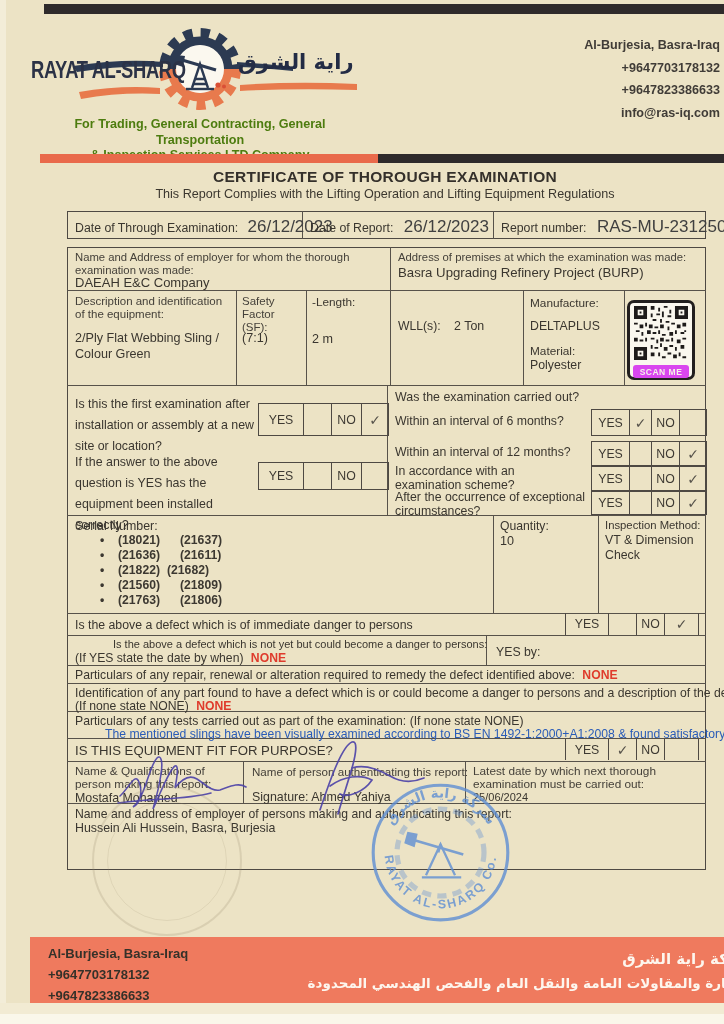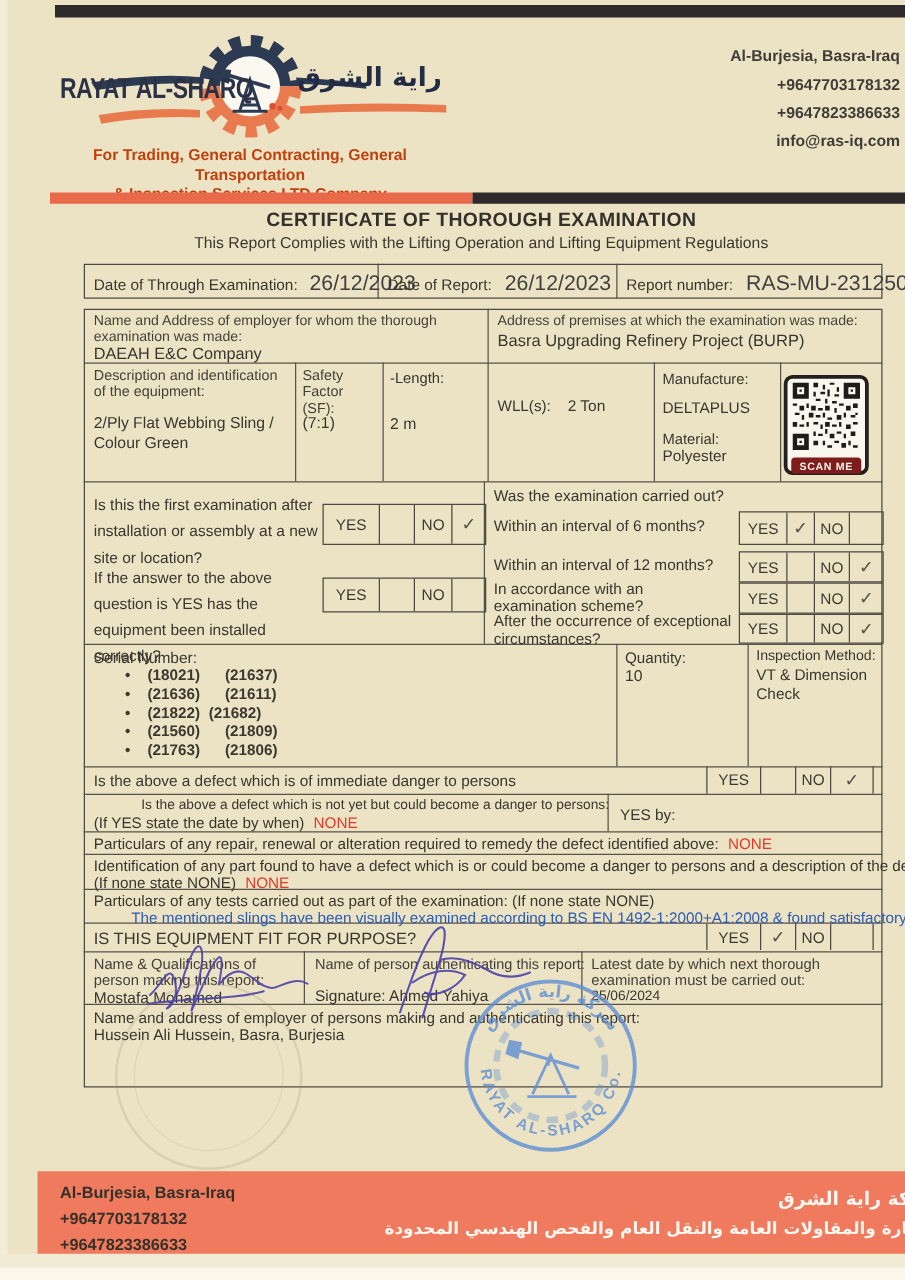--- a/index.html
+++ b/index.html
@@ -9,40 +9,40 @@
           margin:0 auto; }
   .abs { position:absolute; }
   .bar-dark { background:#2e2a2b; }
   .bar-red { background:#e96a4b; }
   .line-h { position:absolute; height:1px; background:#57524a; }
   .line-v { position:absolute; width:1px; background:#57524a; }
   .boxed { border:1.4px solid #4e4943; }
   .small-label { font-size:11.5px; color:#45413a; line-height:13px; }
   .value { font-size:17px; color:#404040; }
   .bold { font-weight:400; }
-  .red { color:#df3b2c; font-weight:400; }
+  .red { color:#df3b2c; font-weight:700; }
   .blue { color:#2a5cb8; }
   .nowrap { white-space:nowrap; }
   .ynbox { position:absolute; display:flex; border:1.3px solid #4e4943; }
   .ync { display:flex; align-items:center; justify-content:center; font-size:12.3px;
          color:#3d3932; border-left:1.2px solid #4e4943; }
   .ync:first-child { border-left:none; }
   .mark { font-size:14px; font-weight:700; color:#57534b; }
   .contact-line { line-height:22.6px; font-size:12.6px; font-weight:700; color:#403c37; }
   .brand-en { display:inline-block; transform:scaleX(0.8); transform-origin:left center;
               font-size:23px; font-weight:700; letter-spacing:-0.5px; color:#2b3246; }
   .brand-ar { font-family:"DejaVu Sans",sans-serif; font-size:21px; font-weight:700; color:#232c45; }
-  .tagline { font-size:12.6px; font-weight:700; color:#c2410c; line-height:15.5px; text-align:center; }
+  .tagline { font-size:12.6px; font-weight:700; color:#4d7c0f; line-height:15.5px; text-align:center; }
   .footer-bar { position:absolute; left:30px; top:937px; width:694px; height:66px; background:#ef7a5e; }
   .footer-left { position:absolute; left:18px; font-size:13px; font-weight:700; color:#353129; }
   .footer-ar { position:absolute; right:-28px; top:10px; text-align:right; direction:rtl;
                color:#fdf6ee; font-family:"DejaVu Sans",sans-serif; white-space:nowrap; }
   .qr-wrap { position:absolute; left:627px; top:300px; width:68px; height:80px;
              border:3px solid #221f1e; border-radius:7px; background:#faf7ee; text-align:center; }
-  .qr-label { margin:1px auto 0; width:56px; background:#7f1d1d; color:#f5f2e8;
+  .qr-label { margin:1px auto 0; width:56px; background:#d946ef; color:#f5f2e8;
               font-size:8.5px; font-weight:700; border-radius:3px; padding:1.5px 0; letter-spacing:.5px; }
   .serial-row { position:absolute; font-size:12.2px; font-weight:700; color:#3c3831; }
   .serial-row .b2 { position:absolute; left:62px; }
   .emboss { position:absolute; left:92px; top:786px; width:150px; height:150px; border-radius:50%;
             border:2px solid rgba(150,138,108,0.22); }
   .emboss::after { content:""; position:absolute; left:13px; top:13px; right:13px; bottom:13px;
             border-radius:50%; border:1.5px solid rgba(150,138,108,0.16); }
 </style>
 </head>
 <body>
@@ -84,21 +84,21 @@
       <path d="M127 66 L135 42 L143 66"></path>
       <path d="M130 57 L140 57 M128.5 62 L141.5 62"></path>
       <path d="M121 67 L149 67"></path>
       <path d="M117 38 L151 48" stroke-width="3"></path>
     </g>
     <path d="M112 33 L120 34 L118 45 L109 42 Z" fill="#2c3a52"></path>
     <circle cx="153" cy="63" r="2.6" fill="#d94f35"></circle>
     <circle cx="159" cy="64.5" r="2" fill="#d94f35"></circle>
   </svg>
 
-  <div class="abs" style="left:48px;top:57px;">
+  <div class="abs" style="left:31px;top:57px;">
     <span class="brand-en">RAYAT AL-SHARQ</span>
   </div>
   <div class="abs brand-ar" style="left:238px;top:50px;">راية الشرق</div>
 
   <div class="abs tagline" style="left:45px;top:117px;width:310px;">
     <div>For Trading, General Contracting, General Transportation</div>
     <div>&amp; Inspection Services LTD Company</div>
   </div>
 
   <div class="abs" style="left:440px;top:34px;width:280px;text-align:right;">

